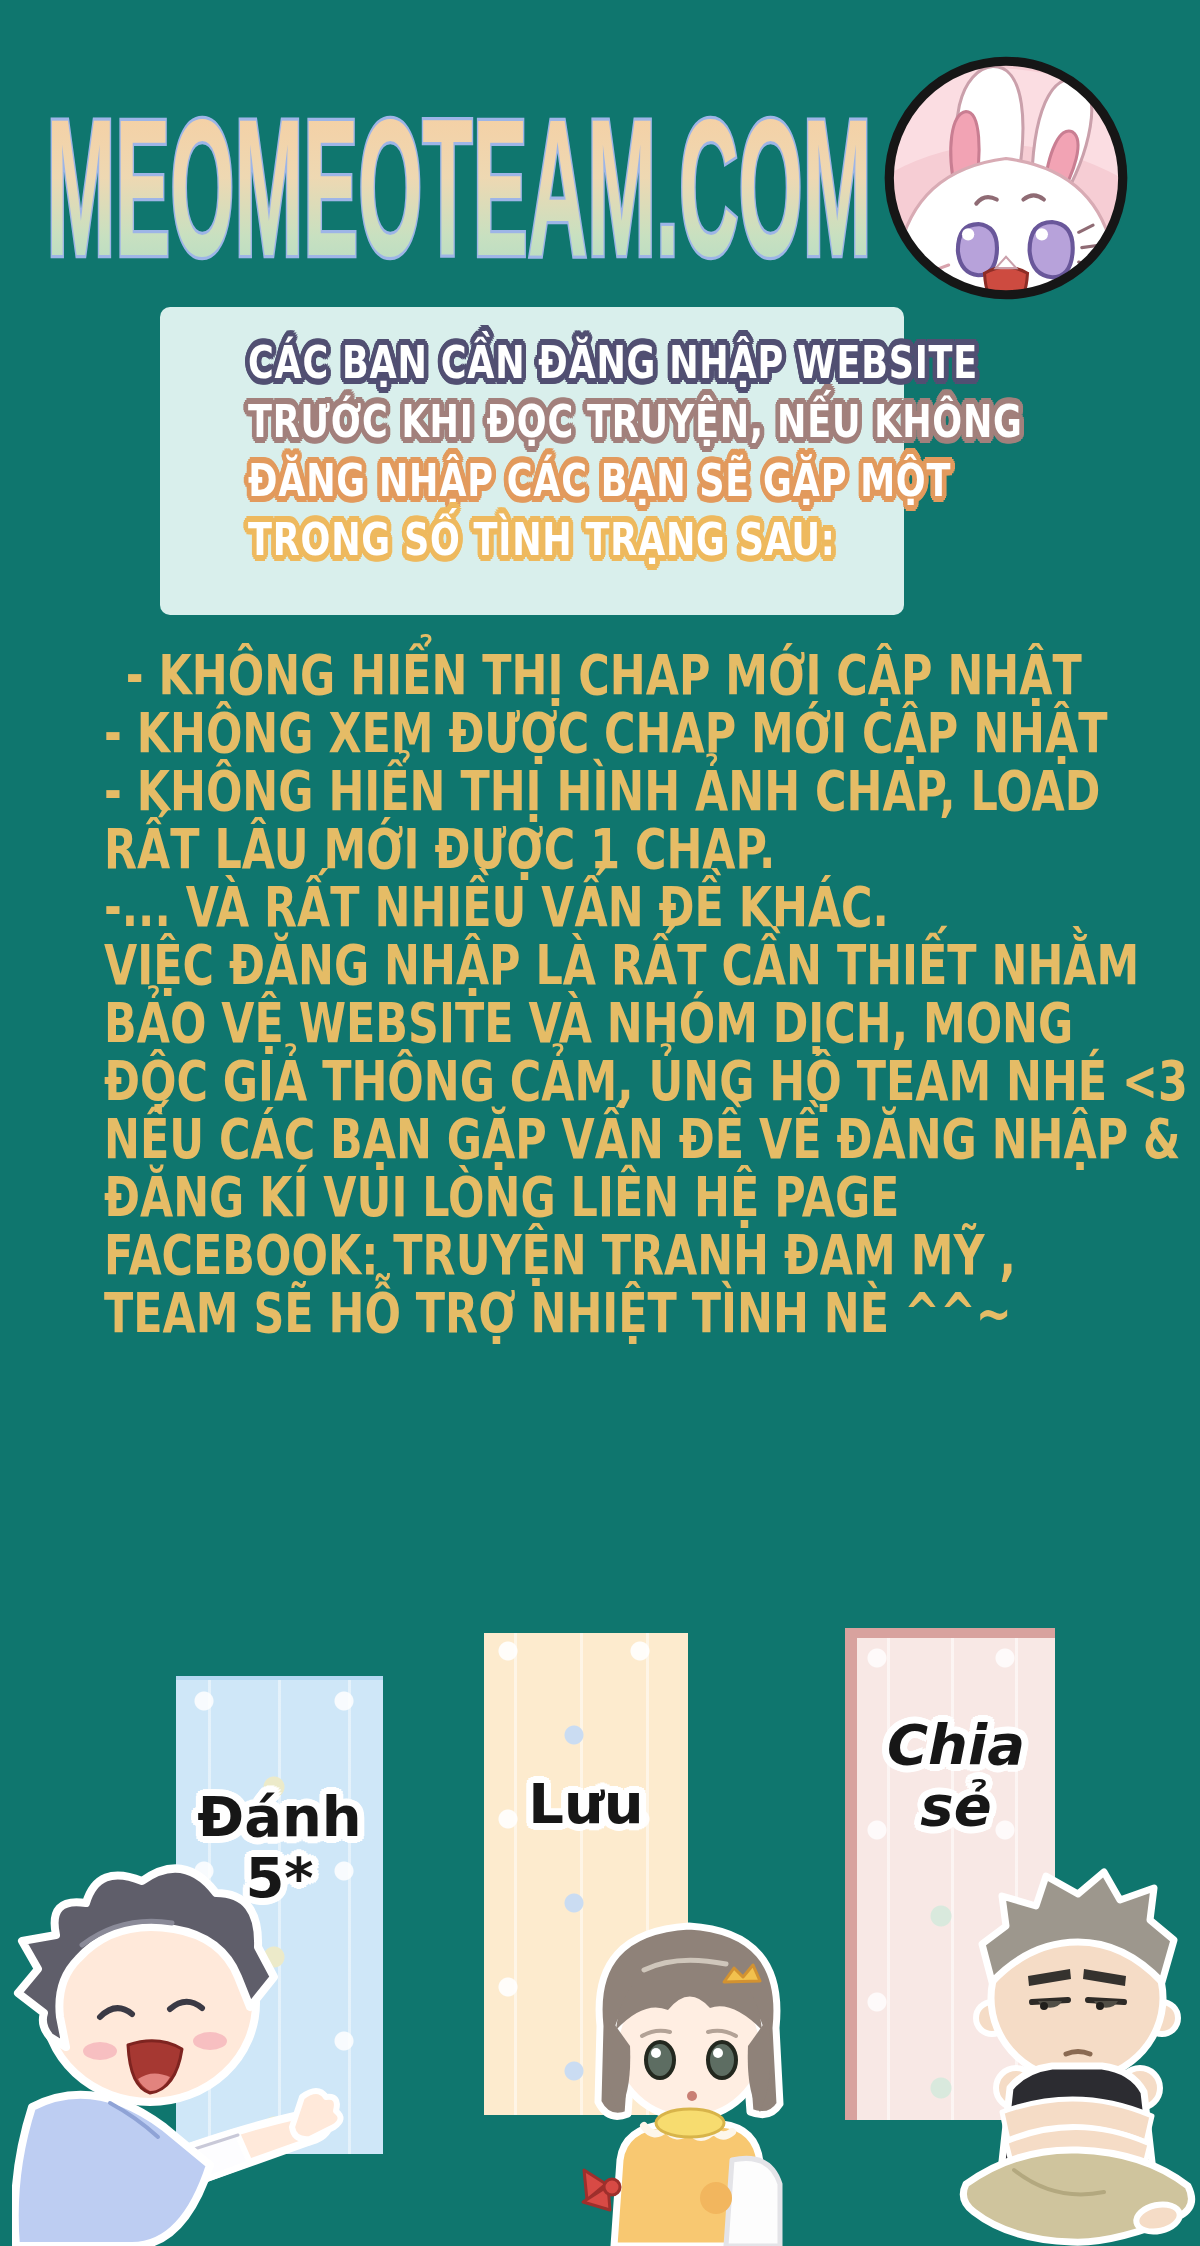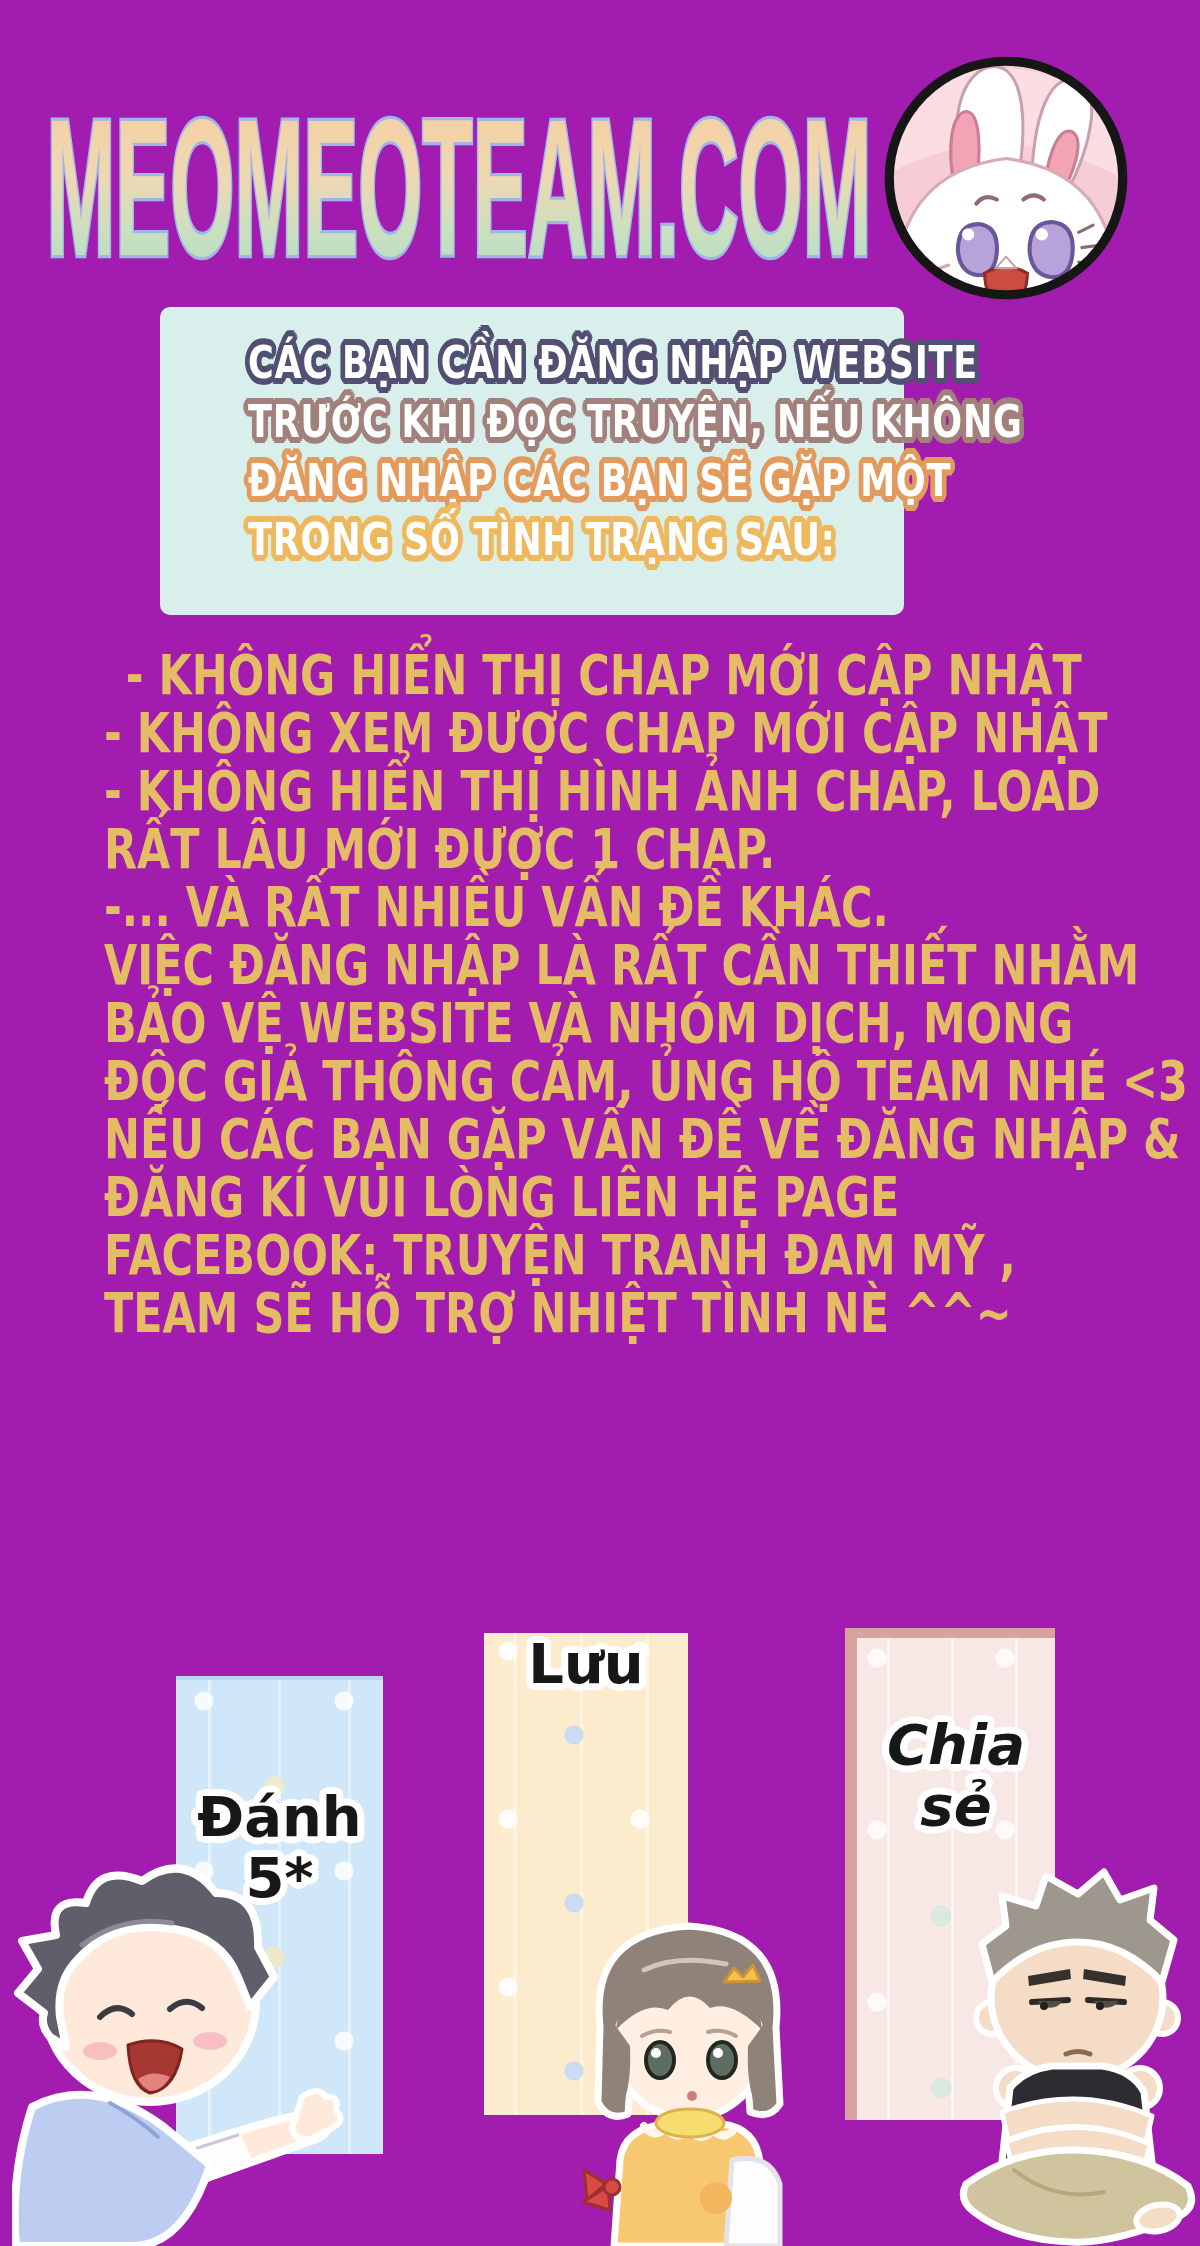--- a/index.html
+++ b/index.html
@@ -1,16 +1,16 @@
 <!DOCTYPE html>
 <html><head>
 <meta charset="utf-8">
 <style>
   html,body{margin:0;padding:0;background:#ffffff;}
-  .page{position:relative;width:1200px;height:2246px;overflow:hidden;background:#a21caf;
+  .page{position:relative;width:1200px;height:2246px;overflow:hidden;background:#0f766e;
         font-family:"DejaVu Sans",sans-serif;}
 
   
   .logo-svg{position:absolute;left:28px;top:50px;width:862px;height:248px;}
   .mascot{position:absolute;left:878px;top:50px;width:256px;height:256px;}
   .mascot svg{width:100%;height:100%;display:block;}
 
   
   .o{text-shadow:
     var(--w) 0 var(--c), calc(-1*var(--w)) 0 var(--c),
@@ -63,21 +63,21 @@
   .card-pink{left:845px;top:1628px;width:210px;height:492px;background-color:#f8e8e5;
     border-left:12px solid #d8a29e;border-top:10px solid #d8a29e;
     background-image:
       radial-gradient(circle, #d9e9dd 10px, transparent 11px),
       radial-gradient(circle, rgba(255,255,255,.8) 9px, transparent 10px),
       repeating-linear-gradient(90deg, transparent 0 30px, rgba(255,255,255,.55) 30px 33px, transparent 33px 64px);
     background-size:128px 172px,128px 172px,auto;
     background-position:20px 20px,84px 106px,0 0;}
   .card-label{text-align:center;font-weight:bold;font-size:56px;line-height:61px;
               color:#171717;--c:#ffffff;--w:7px;}
-  .pt1{padding-top:106px;} .pt2{} .pt3{padding-top:76px;font-style:italic;}
+  .pt1{padding-top:106px;} .pt2{padding-top:140px;} .pt3{padding-top:76px;font-style:italic;}
 
   .chibi{position:absolute;}
   .c1{left:12px;top:1845px;width:334px;height:401px;}
   .c2{left:572px;top:1896px;width:234px;height:350px;}
   .c3{left:952px;top:1848px;width:250px;height:398px;}
 </style>
 </head>
 <body>
 
 <div class="page">

